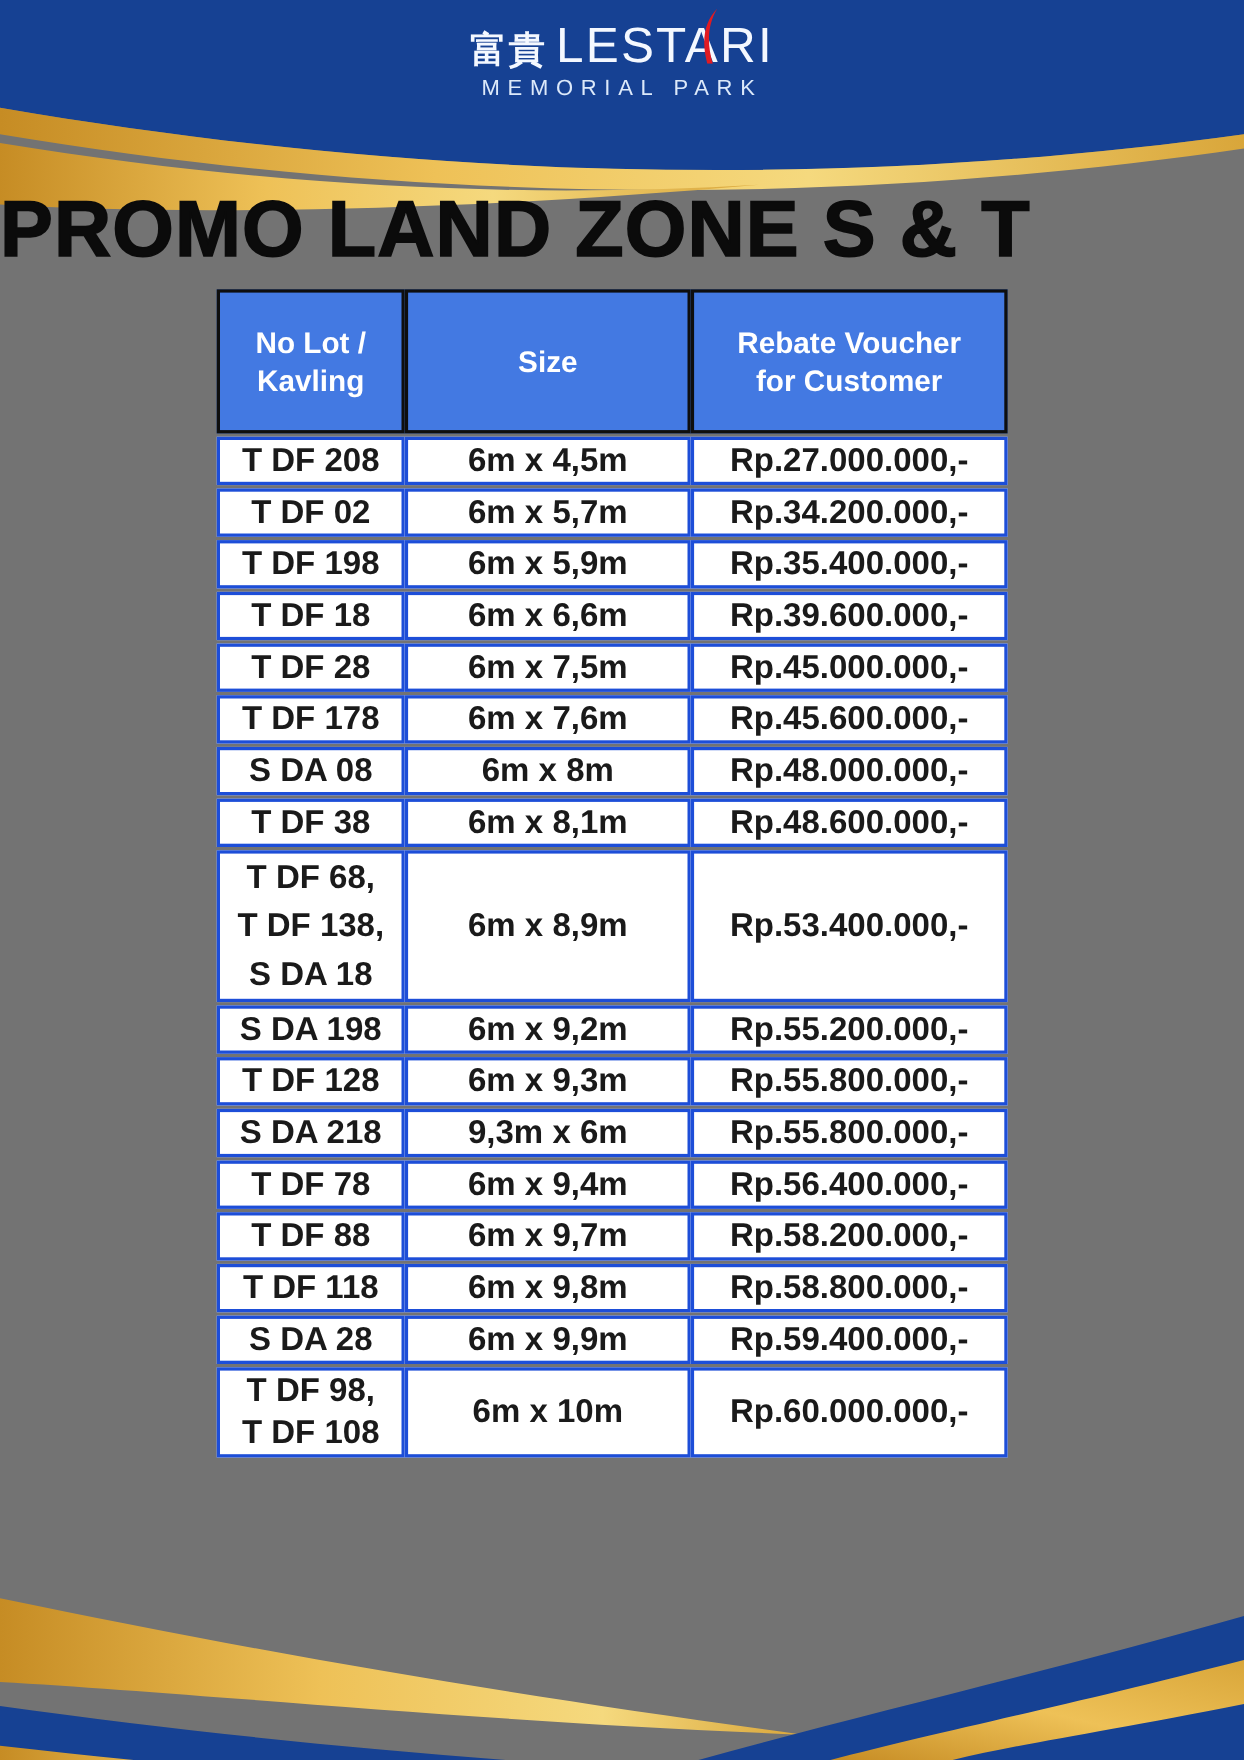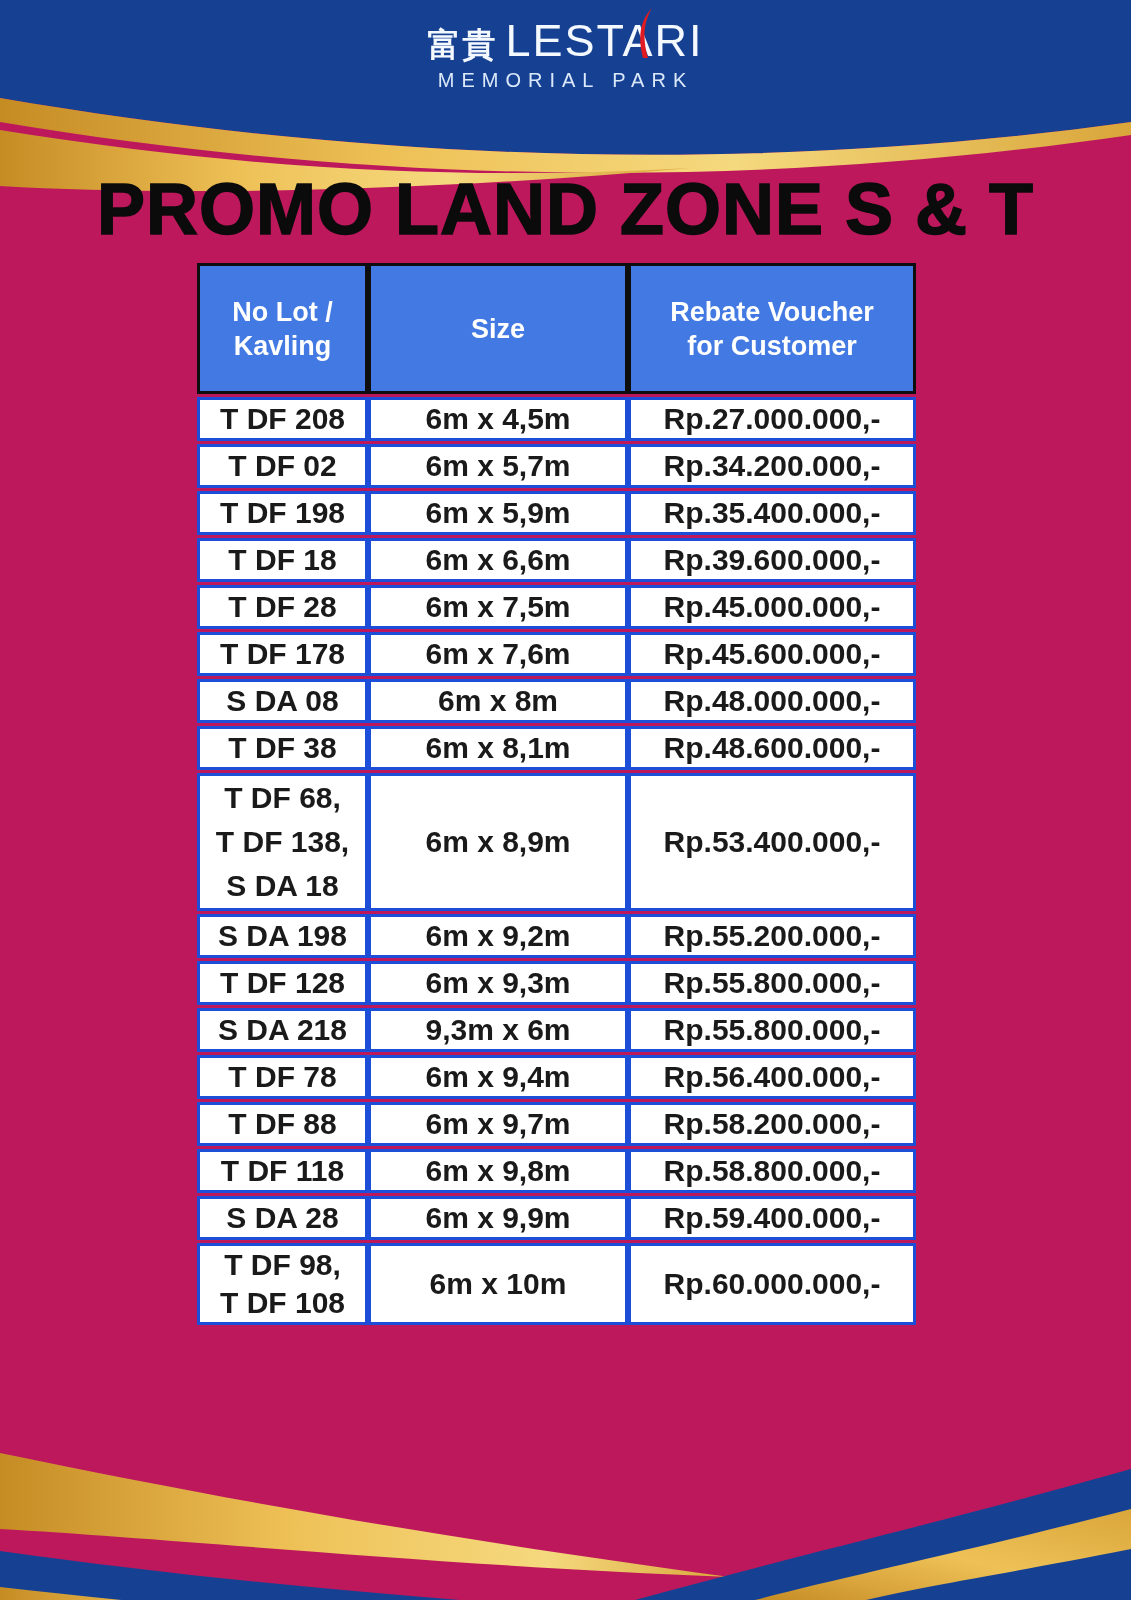--- a/index.html
+++ b/index.html
@@ -5,37 +5,37 @@
   :root{
     --navy:#164193;
     --gold:#e3b54a;
     --table-header-blue:#4379e2;
     --accent-red:#e11b22;
     --title-black:#0b0b0b;
   }
   *{margin:0;padding:0;box-sizing:border-box;}
   html,body{width:1131px;height:1600px;overflow:hidden;}
   body{font-family:"Liberation Sans",sans-serif;background:#ffffff;}
-  .page{position:relative;width:1131px;height:1600px;background:#be185d;overflow:hidden;}
+  .page{position:relative;width:1131px;height:1600px;background:#737373;overflow:hidden;}
 
   
   .header-art{position:absolute;top:0;left:0;width:1131px;height:220px;z-index:1;}
   .footer-art{position:absolute;bottom:0;left:0;width:1131px;height:155px;z-index:1;}
   .f-navy{fill:var(--navy);}
 
   
   .logo{position:absolute;top:18px;left:0;width:100%;text-align:center;color:#fff;z-index:2;}
   .logo-row{display:flex;justify-content:center;align-items:baseline;gap:8px;line-height:1;}
   .logo-cjk{font-size:33px;font-weight:700;letter-spacing:2px;color:#f4f8ff;}
   .logo-brand{font-size:45px;font-weight:500;letter-spacing:2px;color:#f4f8ff;position:relative;}
   .brand-accent{position:absolute;top:-10px;left:67.5%;width:16px;height:50px;}
   .logo-sub{font-size:20px;font-weight:400;letter-spacing:7px;color:#dce9fa;margin-top:6px;}
 
   
-  .title{position:absolute;top:168px;left:0;width:100%;text-align:center;z-index:2;
+  .title{position:absolute;top:168px;left:0;width:100%;text-align:left;z-index:2;
          font-size:72px;font-weight:800;color:var(--title-black);letter-spacing:1px;
          -webkit-text-stroke:1.5px var(--title-black);}
 
   
   table.price-table{position:absolute;left:197px;top:260px;width:719px;z-index:2;
         border-collapse:separate;border-spacing:0 3px;table-layout:fixed;}
   .price-table th{background:var(--table-header-blue);color:#ffffff;border:3px solid #0e0e0e;
         font-size:27px;font-weight:700;line-height:34px;height:131px;text-align:center;vertical-align:middle;}
   .price-table td{background:#ffffff;border:3px solid #1d4ed8;color:#1a1a1a;
         font-size:30px;font-weight:700;line-height:38px;height:38px;text-align:center;vertical-align:middle;

